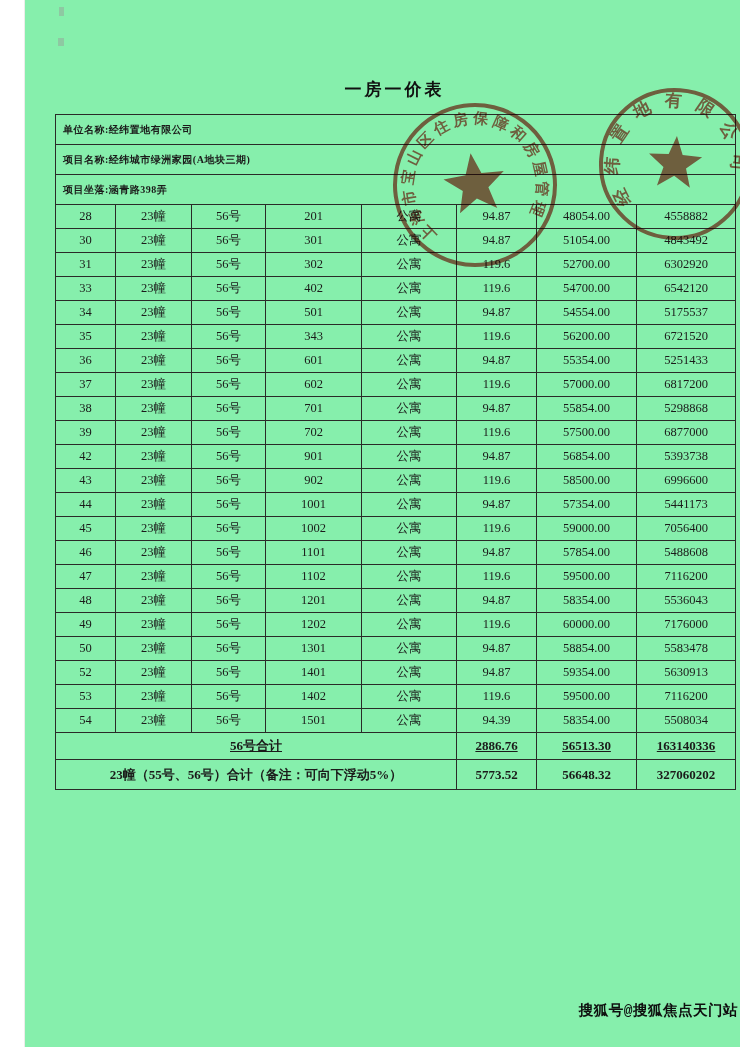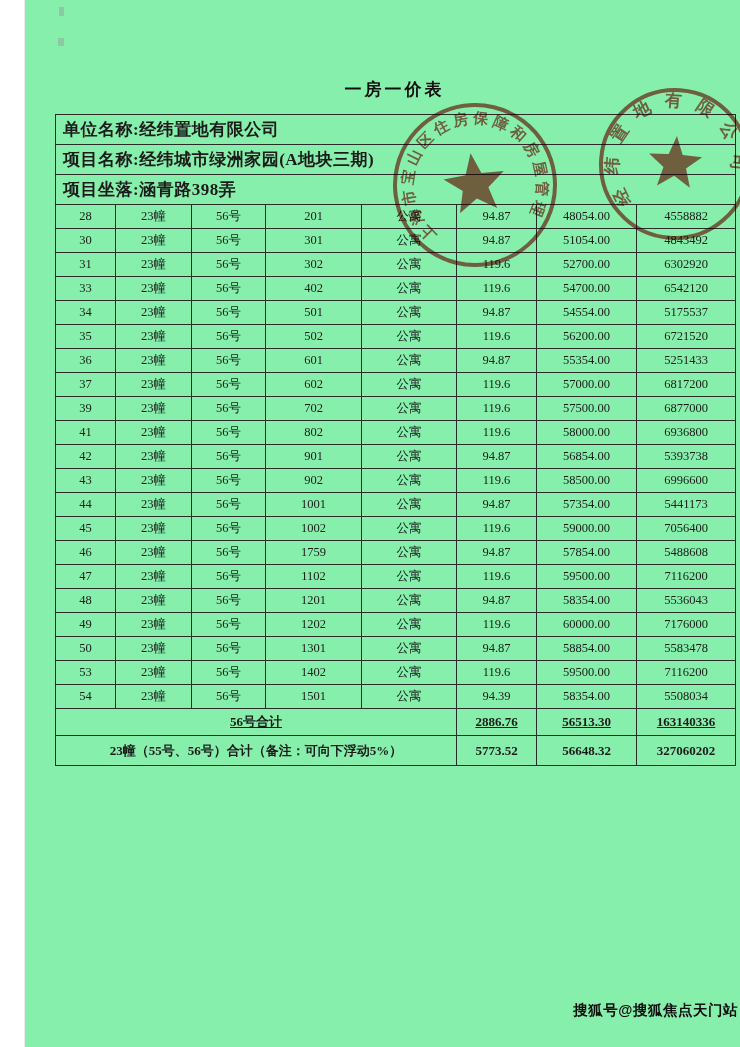--- a/index.html
+++ b/index.html
@@ -43,21 +43,21 @@
     font-size:12.5px;
     color:#1b1b1a;
     padding:0 2px;
     overflow:hidden;
     white-space:nowrap;
   }
   .meta-row td {
     height:30px;
     text-align:left;
     padding-left:7px;
-    font-size:17px;
+    font-size:10px;
     font-weight:600;
     letter-spacing:.5px;
   }
   .data-row td { height:24px; }
   .sum-row td {
     font-weight:600;
     font-size:13px;
   }
   .sum-row-1 td { height:27px;text-decoration:underline; }
   .sum-row-2 td { height:30px; }
@@ -75,21 +75,21 @@
     font-family:"Liberation Serif","DejaVu Serif",serif;
     font-weight:bold;
   }
   .stamp-1 text { font-size:15px; letter-spacing:4px; }
   .stamp-2 text { font-size:17px; letter-spacing:13px; }
 
   .watermark {
     position:absolute;
     right:26px;
     top:1001px;
-    font-family:Liberation Sans, sans-serif;
+    font-family:Liberation Mono, monospace;
     font-size:14.5px;
     font-weight:bold;
     color:#0e0e0e;
     letter-spacing:.5px;
   }
 </style>
 </head>
 <body>
 
 <div class="page">
@@ -169,21 +169,21 @@
           <td>501</td>
           <td>公寓</td>
           <td>94.87</td>
           <td>54554.00</td>
           <td>5175537</td>
         </tr>
         <tr class="data-row">
           <td>35</td>
           <td>23幢</td>
           <td>56号</td>
-          <td>502</td>
+          <td>343</td>
           <td>公寓</td>
           <td>119.6</td>
           <td>56200.00</td>
           <td>6721520</td>
         </tr>
         <tr class="data-row">
           <td>36</td>
           <td>23幢</td>
           <td>56号</td>
           <td>601</td>
@@ -196,40 +196,40 @@
           <td>37</td>
           <td>23幢</td>
           <td>56号</td>
           <td>602</td>
           <td>公寓</td>
           <td>119.6</td>
           <td>57000.00</td>
           <td>6817200</td>
         </tr>
         <tr class="data-row">
+          <td>38</td>
+          <td>23幢</td>
+          <td>56号</td>
+          <td>701</td>
+          <td>公寓</td>
+          <td>94.87</td>
+          <td>55854.00</td>
+          <td>5298868</td>
+        </tr>
+        <tr class="data-row">
           <td>39</td>
           <td>23幢</td>
           <td>56号</td>
           <td>702</td>
           <td>公寓</td>
           <td>119.6</td>
           <td>57500.00</td>
           <td>6877000</td>
         </tr>
         <tr class="data-row">
-          <td>41</td>
-          <td>23幢</td>
-          <td>56号</td>
-          <td>802</td>
-          <td>公寓</td>
-          <td>119.6</td>
-          <td>58000.00</td>
-          <td>6936800</td>
-        </tr>
-        <tr class="data-row">
           <td>42</td>
           <td>23幢</td>
           <td>56号</td>
           <td>901</td>
           <td>公寓</td>
           <td>94.87</td>
           <td>56854.00</td>
           <td>5393738</td>
         </tr>
         <tr class="data-row">
@@ -259,21 +259,21 @@
           <td>1002</td>
           <td>公寓</td>
           <td>119.6</td>
           <td>59000.00</td>
           <td>7056400</td>
         </tr>
         <tr class="data-row">
           <td>46</td>
           <td>23幢</td>
           <td>56号</td>
-          <td>1759</td>
+          <td>1101</td>
           <td>公寓</td>
           <td>94.87</td>
           <td>57854.00</td>
           <td>5488608</td>
         </tr>
         <tr class="data-row">
           <td>47</td>
           <td>23幢</td>
           <td>56号</td>
           <td>1102</td>
@@ -304,20 +304,30 @@
         </tr>
         <tr class="data-row">
           <td>50</td>
           <td>23幢</td>
           <td>56号</td>
           <td>1301</td>
           <td>公寓</td>
           <td>94.87</td>
           <td>58854.00</td>
           <td>5583478</td>
+        </tr>
+        <tr class="data-row">
+          <td>52</td>
+          <td>23幢</td>
+          <td>56号</td>
+          <td>1401</td>
+          <td>公寓</td>
+          <td>94.87</td>
+          <td>59354.00</td>
+          <td>5630913</td>
         </tr>
         <tr class="data-row">
           <td>53</td>
           <td>23幢</td>
           <td>56号</td>
           <td>1402</td>
           <td>公寓</td>
           <td>119.6</td>
           <td>59500.00</td>
           <td>7116200</td>

